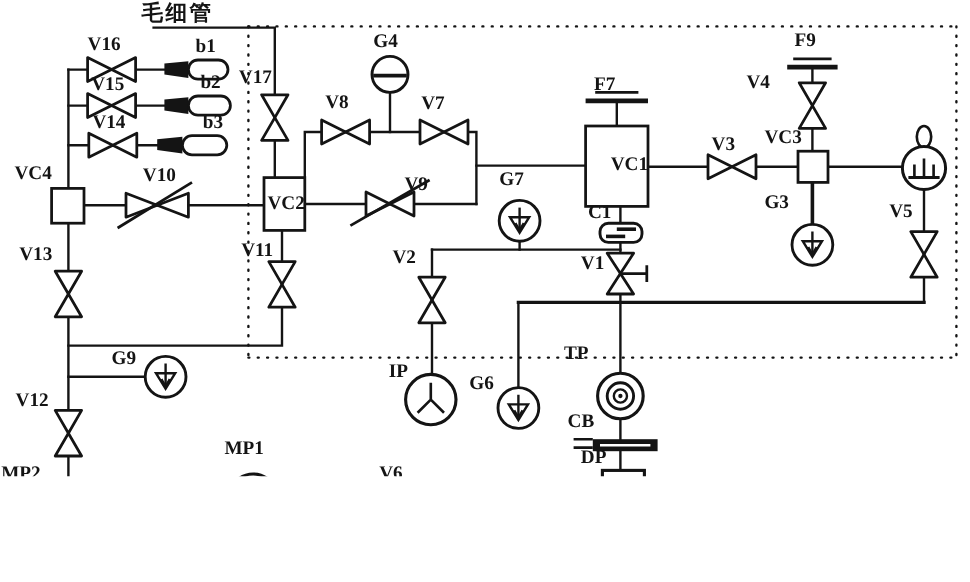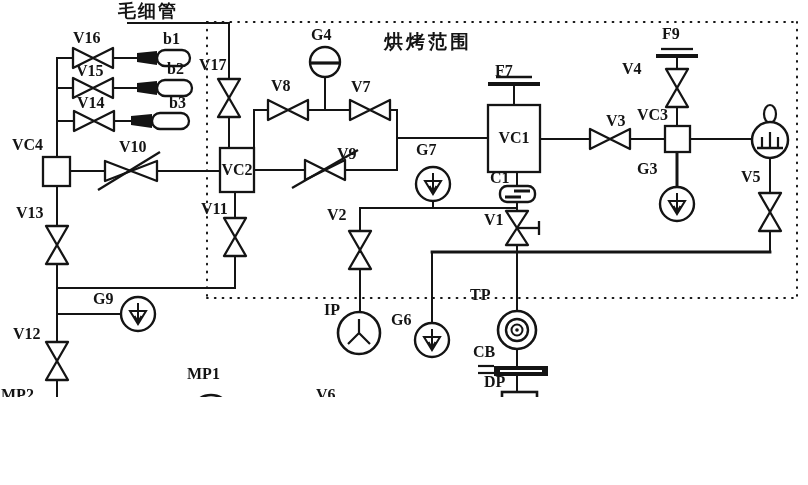--- a/index.html
+++ b/index.html
@@ -2,21 +2,21 @@
 <html><head>
 <meta charset="utf-8">
 <style>
   html,body{margin:0;padding:0;background:#ffffff;}
   #stage{position:relative;width:808px;height:397px;background:#ffffff;overflow:hidden;
          font-family:"Liberation Serif","DejaVu Serif",serif;}
   #schematic-svg{position:absolute;left:0;top:0;}
   .lbl{position:absolute;color:#141414;font-size:16px;line-height:1;white-space:nowrap;
        font-family:"Liberation Serif","DejaVu Serif",serif;font-weight:bold;}
   .lbl.cn{font-size:18px;letter-spacing:2px;font-weight:600;}
-  .lbl.boxlbl{text-align:center;}
+  .lbl.boxlbl{text-align:right;}
   .wm-cn{position:absolute;left:588px;top:421px;color:#7499cd;font-size:27px;font-weight:700;
          font-style:italic;letter-spacing:8px;font-family:"Liberation Serif","DejaVu Serif",serif;}
   .wm-url{position:absolute;left:592px;top:456px;color:#5d8ac6;font-size:21px;font-weight:800;
           letter-spacing:0.5px;font-family:"Liberation Sans","DejaVu Sans",sans-serif;}
 </style>
 </head>
 <body>
 
 <div id="stage">
 
@@ -268,21 +268,20 @@
   </g>
 
   <g stroke="#141414" fill="none">
     <rect x="502" y="392" width="35" height="45" stroke-width="2.6" fill="#fff"></rect>
     <path d="M508,428 V405 Q508,400 513,400 H518 Q523,400 523,405 V411" stroke-width="2.6"></path>
     <line x1="529" y1="404" x2="529" y2="428" stroke-width="5"></line>
   </g>
 </svg>
 
 <div class="lbl cn" style="left:118px;top:2px">毛细管</div>
-<div class="lbl cn" style="left:384px;top:32px;font-size:19px;letter-spacing:3px">烘烤范围</div>
 
 <div class="lbl" style="left:73px;top:30px">V16</div>
 <div class="lbl" style="left:76px;top:63px">V15</div>
 <div class="lbl" style="left:77px;top:95px">V14</div>
 <div class="lbl" style="left:163px;top:31px">b1</div>
 <div class="lbl" style="left:167px;top:61px">b2</div>
 <div class="lbl" style="left:169px;top:95px">b3</div>
 <div class="lbl" style="left:199px;top:57px">V17</div>
 <div class="lbl" style="left:12px;top:137px">VC4</div>
 <div class="lbl" style="left:119px;top:139px">V10</div>
@@ -303,21 +302,21 @@
 <div class="lbl" style="left:187px;top:366px">MP1</div>
 <div class="lbl" style="left:316px;top:387px">V6</div>
 <div class="lbl" style="left:393px;top:422px">GB</div>
 <div class="lbl" style="left:495px;top:63px">F7</div>
 <div class="lbl boxlbl" style="left:488px;top:130px;width:52px">VC1</div>
 <div class="lbl" style="left:490px;top:170px">C1</div>
 <div class="lbl" style="left:484px;top:212px">V1</div>
 <div class="lbl" style="left:470px;top:287px">TP</div>
 <div class="lbl" style="left:473px;top:344px">CB</div>
 <div class="lbl" style="left:484px;top:374px">DP</div>
-<div class="lbl" style="left:606px;top:113px">V3</div>
+<div class="lbl" style="left:593px;top:113px">V3</div>
 <div class="lbl" style="left:637px;top:107px">VC3</div>
 <div class="lbl" style="left:622px;top:61px">V4</div>
 <div class="lbl" style="left:662px;top:26px">F9</div>
 <div class="lbl" style="left:637px;top:161px">G3</div>
 <div class="lbl" style="left:741px;top:169px">V5</div>
 
 
 </div>
 
 </body></html>

